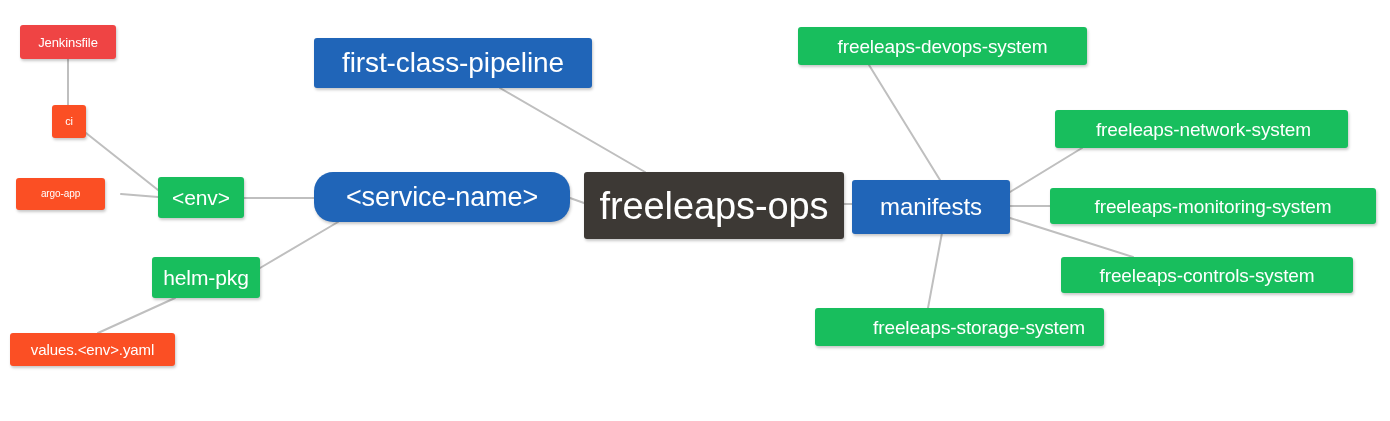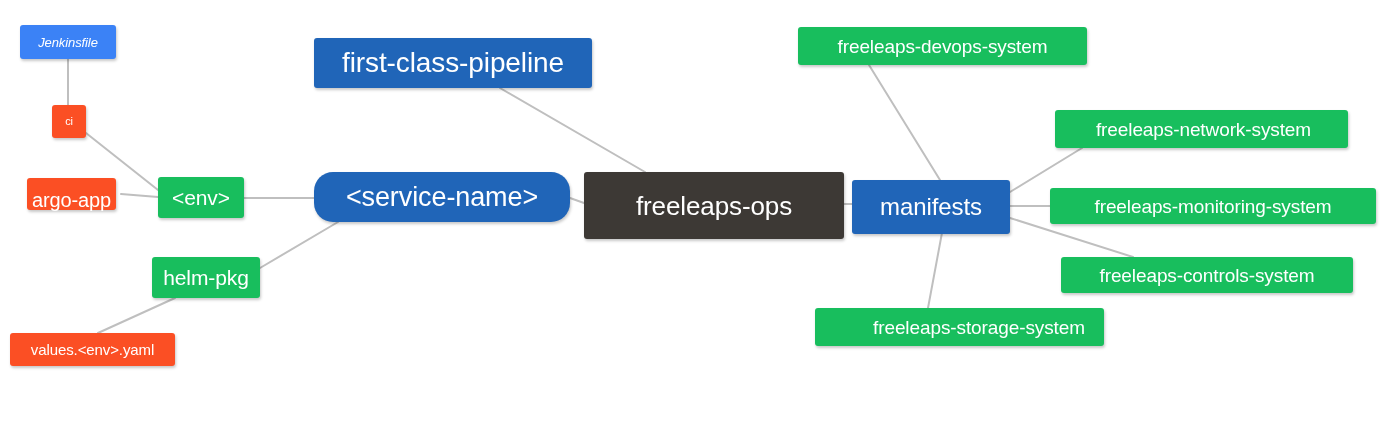--- a/index.html
+++ b/index.html
@@ -32,21 +32,21 @@
     letter-spacing:-0.1px;
     box-shadow:1px 2px 3px rgba(0,0,0,0.22);
     line-height:1;
     padding:0 9px;
     user-select:none;
   }
   .n-root{ background:#3d3935; }
   .n-blue{ background:#2065b8; }
   .n-green{ background:#18be5d; }
   .n-red{  background:#fb4f24; }
-  .n-orange{ background:#3b82f6;font-style:italic; }
+  .n-orange{ background:#ef4444; }
 </style>
 </head>
 <body>
 
 <div id="canvas">
   <svg id="edges" viewBox="0 0 1390 421" width="1390" height="421" xmlns="http://www.w3.org/2000/svg">
       <line x1="68" y1="59" x2="68" y2="105" stroke="#bfbfbf" stroke-width="2" stroke-linecap="round"></line>
       <line x1="86" y1="133" x2="158" y2="190" stroke="#bfbfbf" stroke-width="2" stroke-linecap="round"></line>
       <line x1="121" y1="194" x2="158" y2="197" stroke="#bfbfbf" stroke-width="2" stroke-linecap="round"></line>
       <line x1="244" y1="198" x2="314" y2="198" stroke="#bfbfbf" stroke-width="2" stroke-linecap="round"></line>
@@ -61,39 +61,39 @@
       <line x1="1010" y1="218" x2="1133" y2="257" stroke="#bfbfbf" stroke-width="2" stroke-linecap="round"></line>
       <line x1="944" y1="222" x2="928" y2="308" stroke="#bfbfbf" stroke-width="2" stroke-linecap="round"></line>
     </svg>
   <div id="node-layer">
       <div class="node n-orange" style="left: 20px; top: 25px; width: 96px; height: 34px; font-size: 13px;">
         <span>Jenkinsfile</span>
       </div>
       <div class="node n-red" style="left: 52px; top: 105px; width: 34px; height: 33px; font-size: 11px;">
         <span>ci</span>
       </div>
-      <div class="node n-red" style="left: 27px; top: 178px; width: 89px; height: 32px; font-size: 20px; align-items: flex-end;">
+      <div class="node n-red" style="left: 16px; top: 178px; width: 89px; height: 32px; font-size: 10px;">
         <span>argo-app</span>
       </div>
       <div class="node n-red" style="left: 10px; top: 333px; width: 165px; height: 33px; font-size: 15px;">
         <span>values.&lt;env&gt;.yaml</span>
       </div>
       <div class="node n-green" style="left: 158px; top: 177px; width: 86px; height: 41px; font-size: 21px;">
         <span>&lt;env&gt;</span>
       </div>
       <div class="node n-green" style="left: 152px; top: 257px; width: 108px; height: 41px; font-size: 21px;">
         <span>helm-pkg</span>
       </div>
       <div class="node n-blue" style="left: 314px; top: 38px; width: 278px; height: 50px; font-size: 28px;">
         <span>first-class-pipeline</span>
       </div>
       <div class="node n-blue" style="left: 314px; top: 172px; width: 256px; height: 50px; font-size: 27px; border-radius: 19px;">
         <span>&lt;service-name&gt;</span>
       </div>
-      <div class="node n-root" style="left: 584px; top: 172px; width: 260px; height: 67px; font-size: 26px;">
+      <div class="node n-root" style="left: 584px; top: 172px; width: 260px; height: 67px; font-size: 38px;">
         <span>freeleaps-ops</span>
       </div>
       <div class="node n-blue" style="left: 852px; top: 180px; width: 158px; height: 54px; font-size: 24px;">
         <span>manifests</span>
       </div>
       <div class="node n-green" style="left: 798px; top: 27px; width: 289px; height: 38px; font-size: 19px;">
         <span>freeleaps-devops-system</span>
       </div>
       <div class="node n-green" style="left: 1055px; top: 110px; width: 293px; height: 38px; font-size: 19px; padding-left: 13px;">
         <span>freeleaps-network-system</span>

